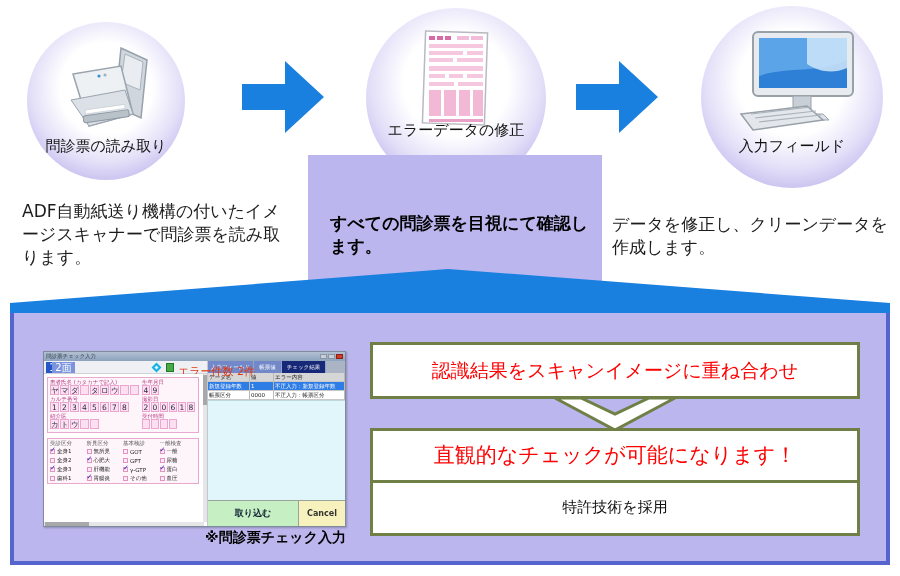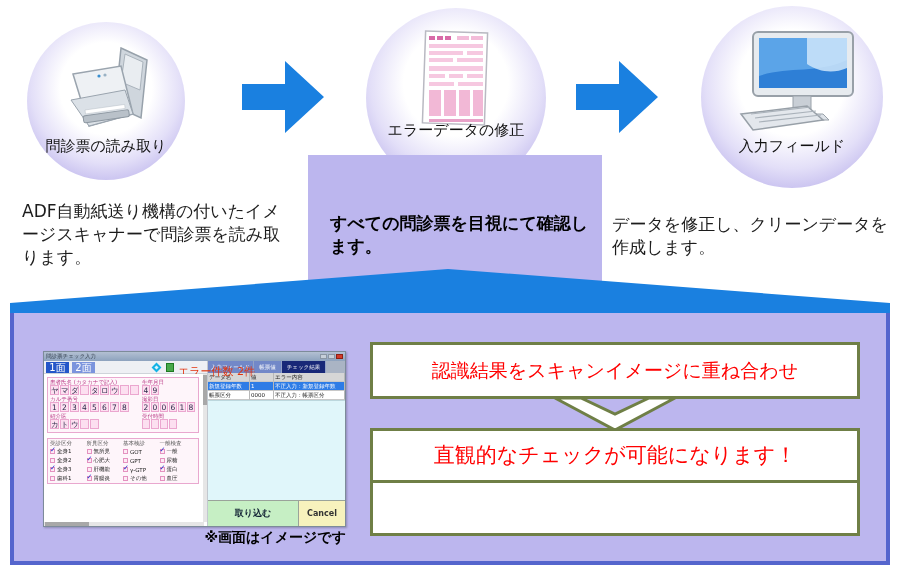--- a/index.html
+++ b/index.html
@@ -45,21 +45,21 @@
   .wtitle { font-size:5.5px; color:#2e3a48; flex:1; white-space:nowrap; overflow:hidden; }
   .wbtn { width:7px; height:5px; margin-left:1px; border:1px solid #80313f; background:#c7d0da; }
   .wbtn.mn,.wbtn.mx { border-color:#8a96a4; }
   .wbtn.cl { background:#d23b2a; border-color:#8d2014; }
   .winmain { flex:1; display:flex; min-height:0; }
   .leftcol { width:164px; display:flex; flex-direction:column; border-right:1px solid #c2c8cf; }
   .toolbar { height:13px; background:#eef0f4; border-bottom:1px solid #cfd4da; position:relative; }
   .ptab { position:absolute; top:1px; width:23px; height:11px; color:#fff; font-size:10px;
           text-align:center; line-height:11px; }
   .pt1 { left:2px; background:#2456c8; }
-  .pt2 { left:28px; background:#7b94dd; }
+  .pt2 { left:8px; background:#7b94dd; }
   .dico { position:absolute; left:109px; top:3px; width:7px; height:7px; transform:rotate(45deg);
           background:#d8f4ff; border:2px solid #14b2e4; }
   .gico { position:absolute; left:122px; top:2px; width:8px; height:9px;
           background:#49a94b; border:1px solid #1e7a22; }
   .errlab { position:absolute; left:134px; top:3px; font-size:11px; font-weight:normal; color:#e2330e; white-space:nowrap; }
   .formarea { flex:1; display:flex; min-height:0; }
   .formbody { width:160px; position:relative; background:#fff; }
   .vscroll { width:4px; background:#e6e6e6; position:relative; }
   .vthumb { position:absolute; top:1px; left:0; width:4px; height:30px; background:#a8a8a8; }
   .hscroll { height:4px; width:160px; background:#e6e6e6; position:relative; }
@@ -420,25 +420,26 @@
           </div>
         </div>
       <div class="resultarea"></div>
       <div class="btnrow">
         <span class="btn-import">取り込む</span>
         <span class="btn-cancel">Cancel</span>
       </div>
     </div>
   </div>
 </div>
-<div class="caption">※画面はイメージです</div>
+<div class="caption">※問診票チェック入力</div>
 
 <div class="hbox hb1">
   <span class="redtxt">認識結果をスキャンイメージに重ね合わせ</span>
 </div>
 <svg class="chevron" width="128" height="40" viewBox="0 0 128 40">
   <polygon points="4,2 64,34 124,2 98,2 64,18 30,2" fill="#ffffff" stroke="var(--olive-border,#6f7f46)" stroke-width="3" stroke-linejoin="miter"></polygon>
 </svg>
 <div class="hbox hb2">
   <div class="hb2-top">直観的なチェックが可能になります！</div>
   <div class="hb2-bottom">
+    <div class="fcell fc2">特許技術を採用</div>
   </div>
 </div>
 
 </body></html>

